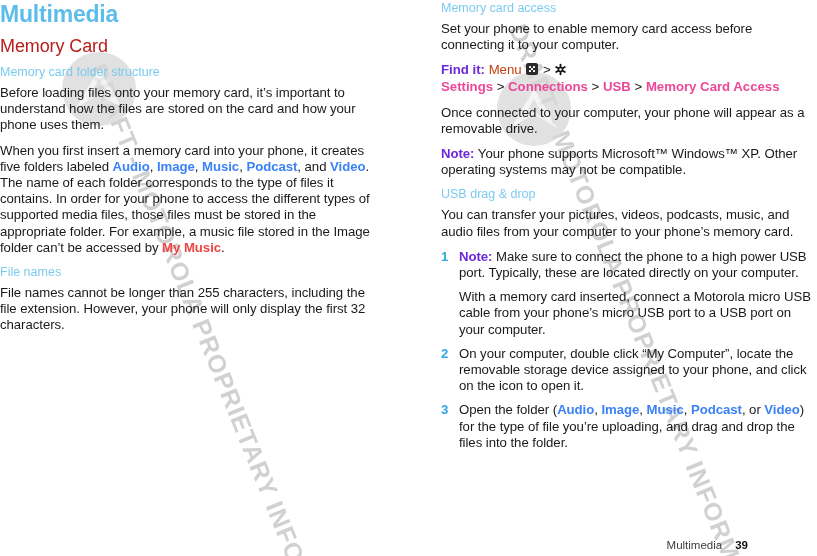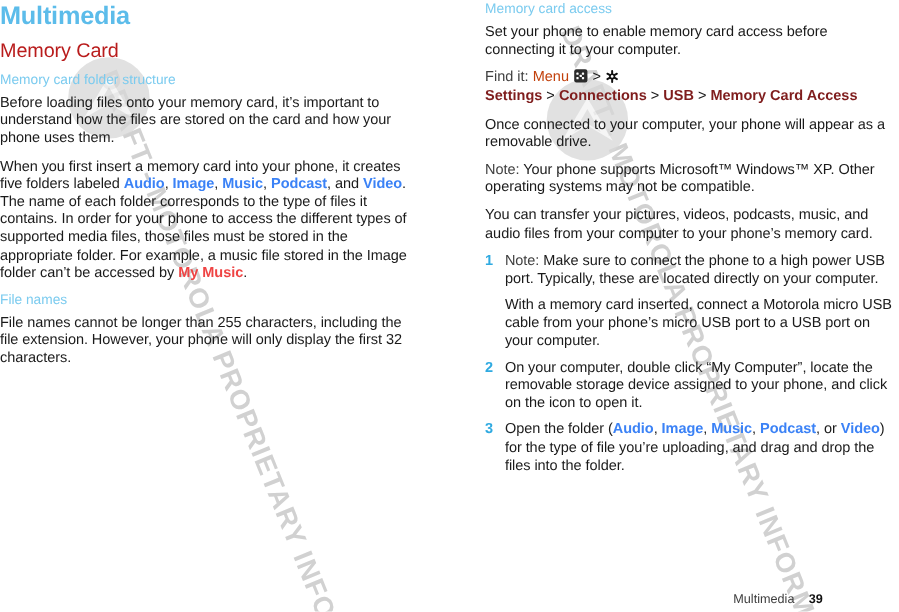--- a/index.html
+++ b/index.html
@@ -99,26 +99,26 @@
   p.body {
     margin: 0 0 9px 0;
     font-size: 13.2px;
     line-height: 16.2px;
     color: #1a1a1a;
     letter-spacing: -0.05px;
   }
   p.body:last-child { margin-bottom: 0; }
 
   .blue { color: #3b82f6; font-weight: 700; }
-  .blue-label { color: #404040; font-weight: 400; }
+  .blue-label { color: #6d28d9; font-weight: 700; }
   .bold { font-weight: 700; color: #ef4444; }
 
   
   .findit { margin: 0 0 9px 0; font-size: 13.2px; line-height: 16.6px; }
-  .findit .path { font-weight: 700; color: #7f1d1d; }
+  .findit .path { font-weight: 700; color: #ec4899; }
   .findit .plain { font-weight: 400; color: #c2410c; }
   .findit .gt { font-weight: 400; color: #1a1a1a; }
 
   .menu-icon {
     display: inline-block;
     width: 12px;
     height: 12px;
     background: #2b2b2b;
     border-radius: 2px;
     position: relative;
@@ -243,20 +243,21 @@
               <rect x="6.9" y="0.8" width="2.2" height="14.4" rx="1" transform="rotate(120 8 8)"></rect>
               <circle cx="8" cy="8" r="3.4"></circle>
               <circle cx="8" cy="8" r="1.5" fill="#fff"></circle>
             </g>
           </svg></span><span class="path">Settings</span><span class="plain">&nbsp;</span><span class="gt">&gt;</span><span class="plain">&nbsp;</span><span class="path">Connections</span><span class="plain">&nbsp;</span><span class="gt">&gt;</span><span class="plain">&nbsp;</span><span class="path">USB</span><span class="plain">&nbsp;</span><span class="gt">&gt;</span><span class="plain">&nbsp;</span><span class="path">Memory Card Access</span></p>
 
     <p class="body">Once connected to your computer, your phone will appear as a removable drive.</p>
 
     <p class="body"><span class="blue-label">Note:</span> <span>Your phone supports Microsoft™ Windows™ XP. Other operating systems may not be compatible.</span></p>
 
+    <h3 class="sub-title">USB drag &amp; drop</h3>
 
     <p class="body">You can transfer your pictures, videos, podcasts, music, and audio files from your computer to your phone’s memory card.</p>
 
     <ol class="steps">
 
       <li>
         <span class="num">1</span>
         <p class="body"><span class="blue-label">Note:</span> <span>Make sure to connect the phone to a high power USB port. Typically, these are located directly on your computer.</span></p>
         <p class="body">With a memory card inserted, connect a Motorola micro USB cable from your phone’s micro USB port to a USB port on your computer.</p>
       </li>

